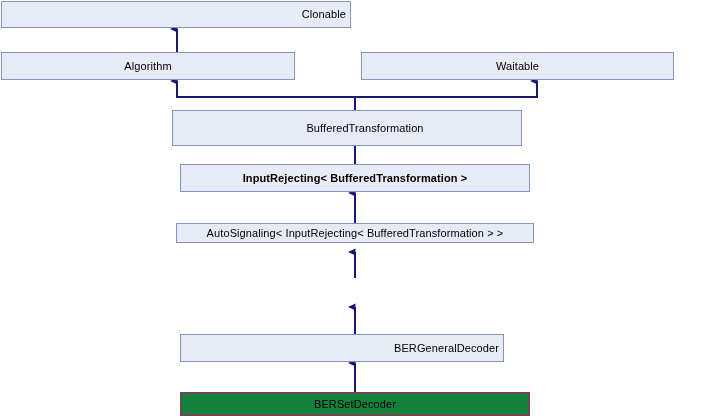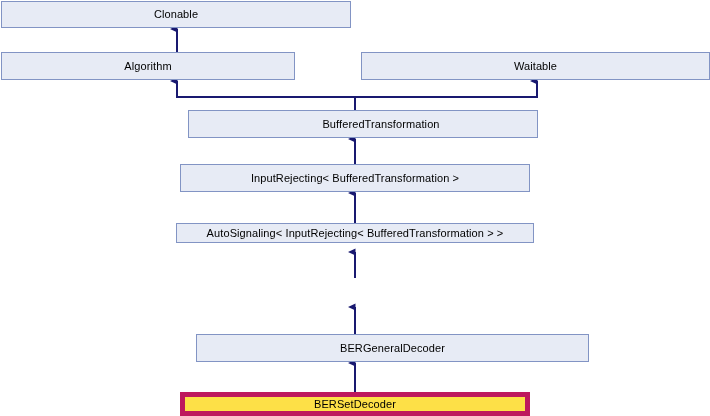--- a/index.html
+++ b/index.html
@@ -32,22 +32,22 @@
     justify-content: center;
     background: #e7ebf5;
     border: 1px solid #8294c4;
     color: #000000;
     font-size: 11px;
     line-height: 1.1;
     white-space: nowrap;
     letter-spacing: 0.1px;
   }
   .node.focus {
-    background: #fde047;
-    border: 5px solid #be185d;
+    background: #15803d;
+    border: 1px solid #be185d;
   }
   .node-label {
     display: block;
     padding: 0 4px;
   }
 </style>
 </head>
 <body>
 
 <div id="diagram">
@@ -84,46 +84,46 @@
 
     <g>
       <line x1="355" y1="334" x2="355" y2="307" stroke="#191970" stroke-width="2" marker-end="url(#arrowup)"></line>
     </g>
 
     <g>
       <line x1="355" y1="392" x2="355" y2="363" stroke="#191970" stroke-width="2" marker-end="url(#arrowup)"></line>
     </g>
   </svg>
 
-  <div class="node" style="left:1px; top:1px; width:350px; height:27px;">
+  <div class="node" style="left:1px; top:1px; width:350px; height:27px;justify-content:flex-end;">
     <span class="node-label">Clonable</span>
   </div>
 
   <div class="node" style="left:1px; top:52px; width:294px; height:28px;">
     <span class="node-label">Algorithm</span>
   </div>
 
-  <div class="node" style="left:361px; top:52px; width:349px; height:28px;">
+  <div class="node" style="left:361px; top:52px; width:313px; height:28px;">
     <span class="node-label">Waitable</span>
   </div>
 
-  <div class="node" style="left:188px; top:110px; width:350px; height:28px;padding-left:36px;">
+  <div class="node" style="left:172px; top:110px; width:350px; height:36px;padding-left:36px;">
     <span class="node-label">BufferedTransformation</span>
   </div>
 
-  <div class="node" style="left:180px; top:164px; width:350px; height:28px;">
+  <div class="node" style="left:180px; top:164px; width:350px; height:28px;font-weight:bold;">
     <span class="node-label">InputRejecting&lt; BufferedTransformation &gt;</span>
   </div>
 
   <div class="node" style="left:176px; top:223px; width:358px; height:20px;">
     <span class="node-label">AutoSignaling&lt; InputRejecting&lt; BufferedTransformation &gt; &gt;</span>
   </div>
 
 
-  <div class="node" style="left:196px; top:334px; width:393px; height:28px;">
+  <div class="node" style="left:180px; top:334px; width:324px; height:28px;justify-content:flex-end;">
     <span class="node-label">BERGeneralDecoder</span>
   </div>
 
   <div class="node focus" style="left:180px; top:392px; width:350px; height:24px;">
     <span class="node-label">BERSetDecoder</span>
   </div>
 
 </div>
 
 </body></html>

